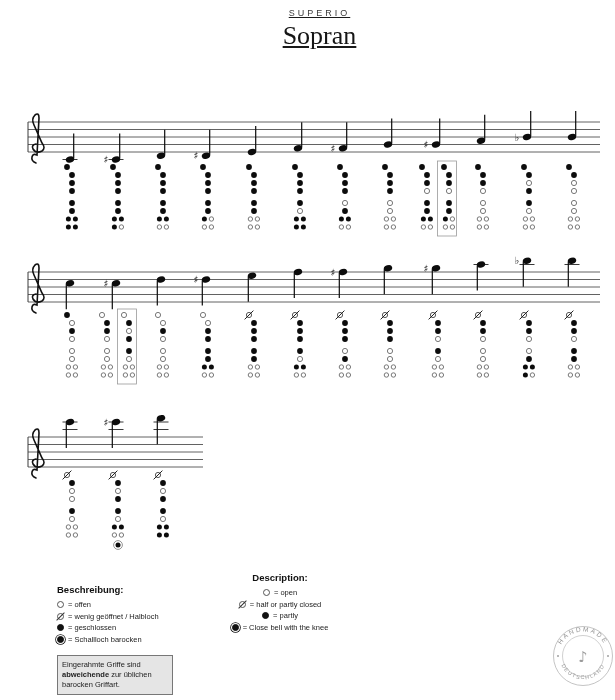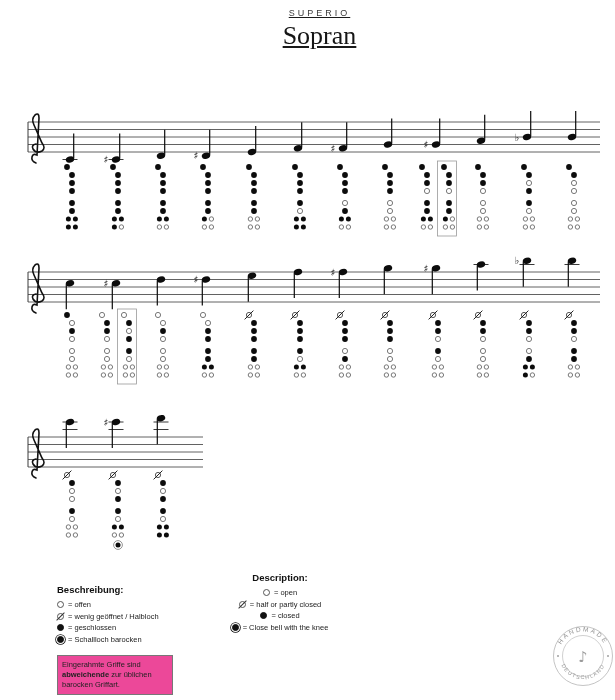--- a/index.html
+++ b/index.html
@@ -14,21 +14,21 @@
   .legend-de{left:57px;top:584px;} .legend-en{left:205px;top:572px;text-align:center;}
   .legend-title{font-size:9.5px;font-weight:bold;margin-bottom:6px;color:#111;}
   .legend-item{margin-bottom:3.5px;line-height:8px;white-space:nowrap;}
   .s{display:inline-block;width:5px;height:5px;border-radius:50%;border:1px solid #555;
      margin-right:4px;position:relative;vertical-align:-1px;background:#fff;}
   .s.closed{background:#111;border-color:#111;}
   .s.half::after{content:"";position:absolute;width:11px;height:1px;background:#333;
      left:-3px;top:2px;transform:rotate(-45deg);}
   .s.bell{background:#111;border-color:#111;box-shadow:0 0 0 1px #fff,0 0 0 1.8px #111;}
   .note-box{position:absolute;top:71px;left:0;width:106px;border:1px solid #777;
-     background:#ec4899;padding:4px 4px;font-size:7.5px;line-height:10px;color:#222;}
+     background:#e5e5e5;padding:4px 4px;font-size:7.5px;line-height:10px;color:#222;}
   .note-box b{font-weight:bold;}
   .stamp{position:absolute;left:547px;top:620px;}
 </style>
 </head>
 <body>
 
 <div class="page">
 
   <div class="header">
     <div class="brand">SUPERIO</div>
@@ -568,21 +568,21 @@
     <div class="legend-item"><span class="s half"></span><span>= wenig geöffnet / Halbloch</span></div>
     <div class="legend-item"><span class="s closed"></span><span>= geschlossen</span></div>
     <div class="legend-item"><span class="s bell"></span><span>= Schallloch barocken</span></div>
     <div class="note-box"><span>Eingerahmte Griffe sind </span><b>abweichende</b><span> zur üblichen barocken Griffart.</span></div>
   </div>
 
   <div class="legend legend-en">
     <div class="legend-title">Description:</div>
     <div class="legend-item"><span class="s open"></span><span>= open</span></div>
     <div class="legend-item"><span class="s half"></span><span>= half or partly closed</span></div>
-    <div class="legend-item"><span class="s closed"></span><span>= closed</span></div>
+    <div class="legend-item"><span class="s closed"></span><span>= partly</span></div>
     <div class="legend-item"><span class="s bell"></span><span>= Close bell with the knee</span></div>
   </div>
 
   <svg class="stamp" width="72" height="72">
     <circle cx="36" cy="36" r="29.5" fill="none" stroke="#b5b5b5" stroke-width="0.8"></circle>
     <circle cx="36" cy="36" r="20.5" fill="none" stroke="#bcbcbc" stroke-width="0.7"></circle>
     <defs>
       <path id="arcTop" d="M 11.5 36 A 24.5 24.5 0 0 1 60.5 36"></path>
       <path id="arcBot" d="M 12.5 36 A 23.5 23.5 0 0 0 59.5 36"></path>
     </defs>

